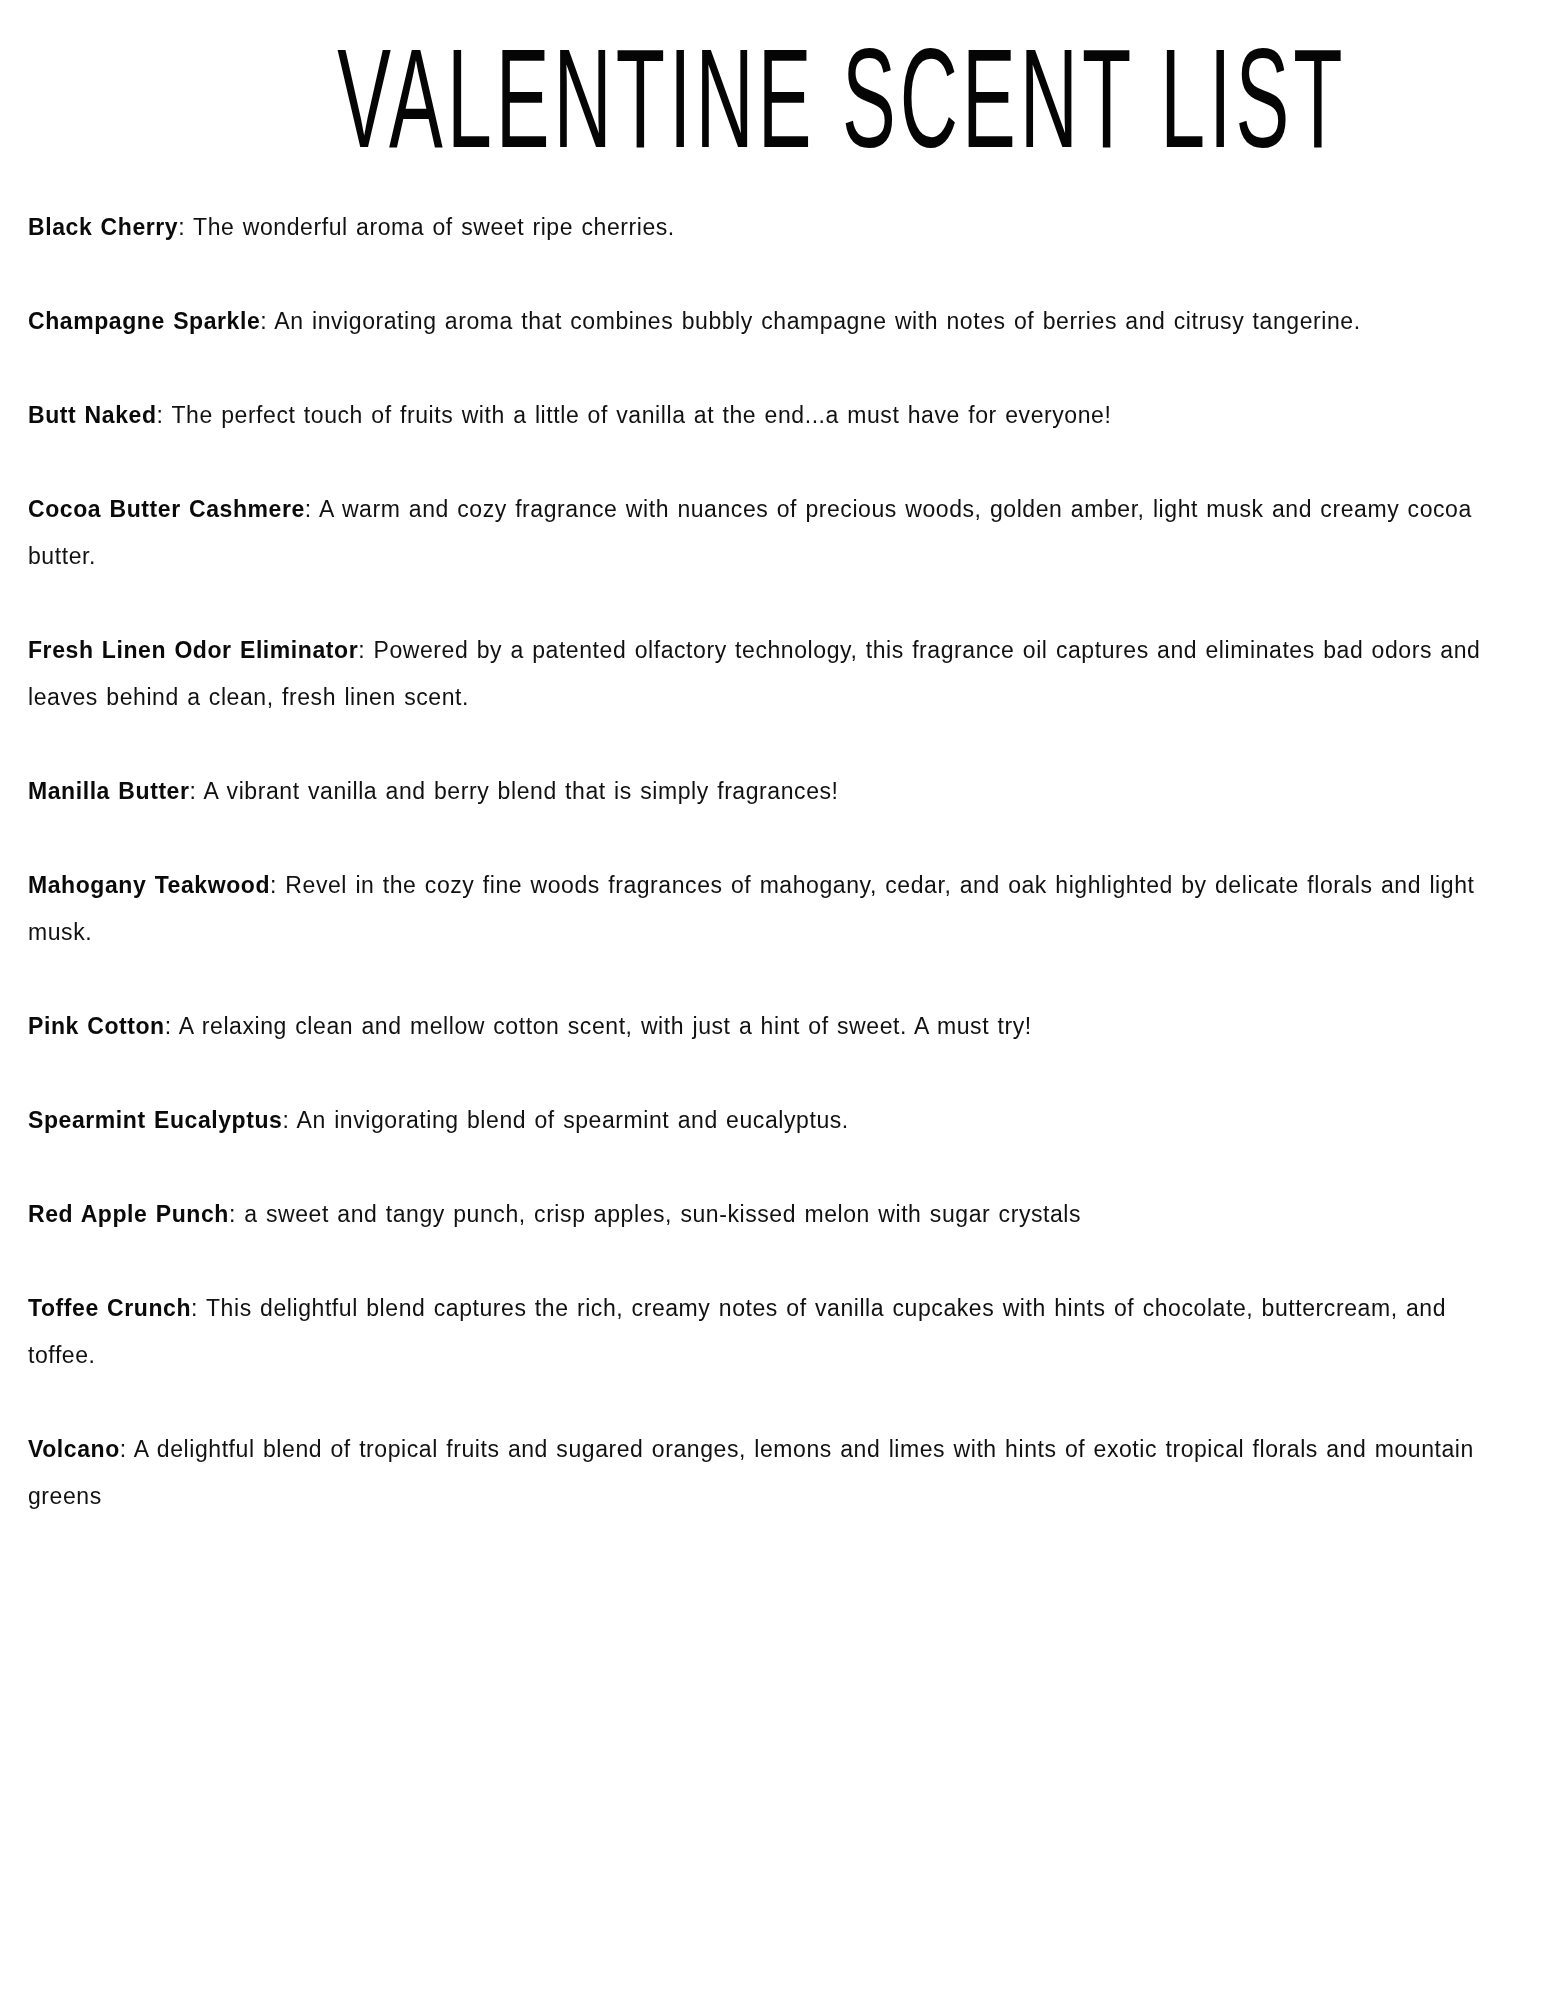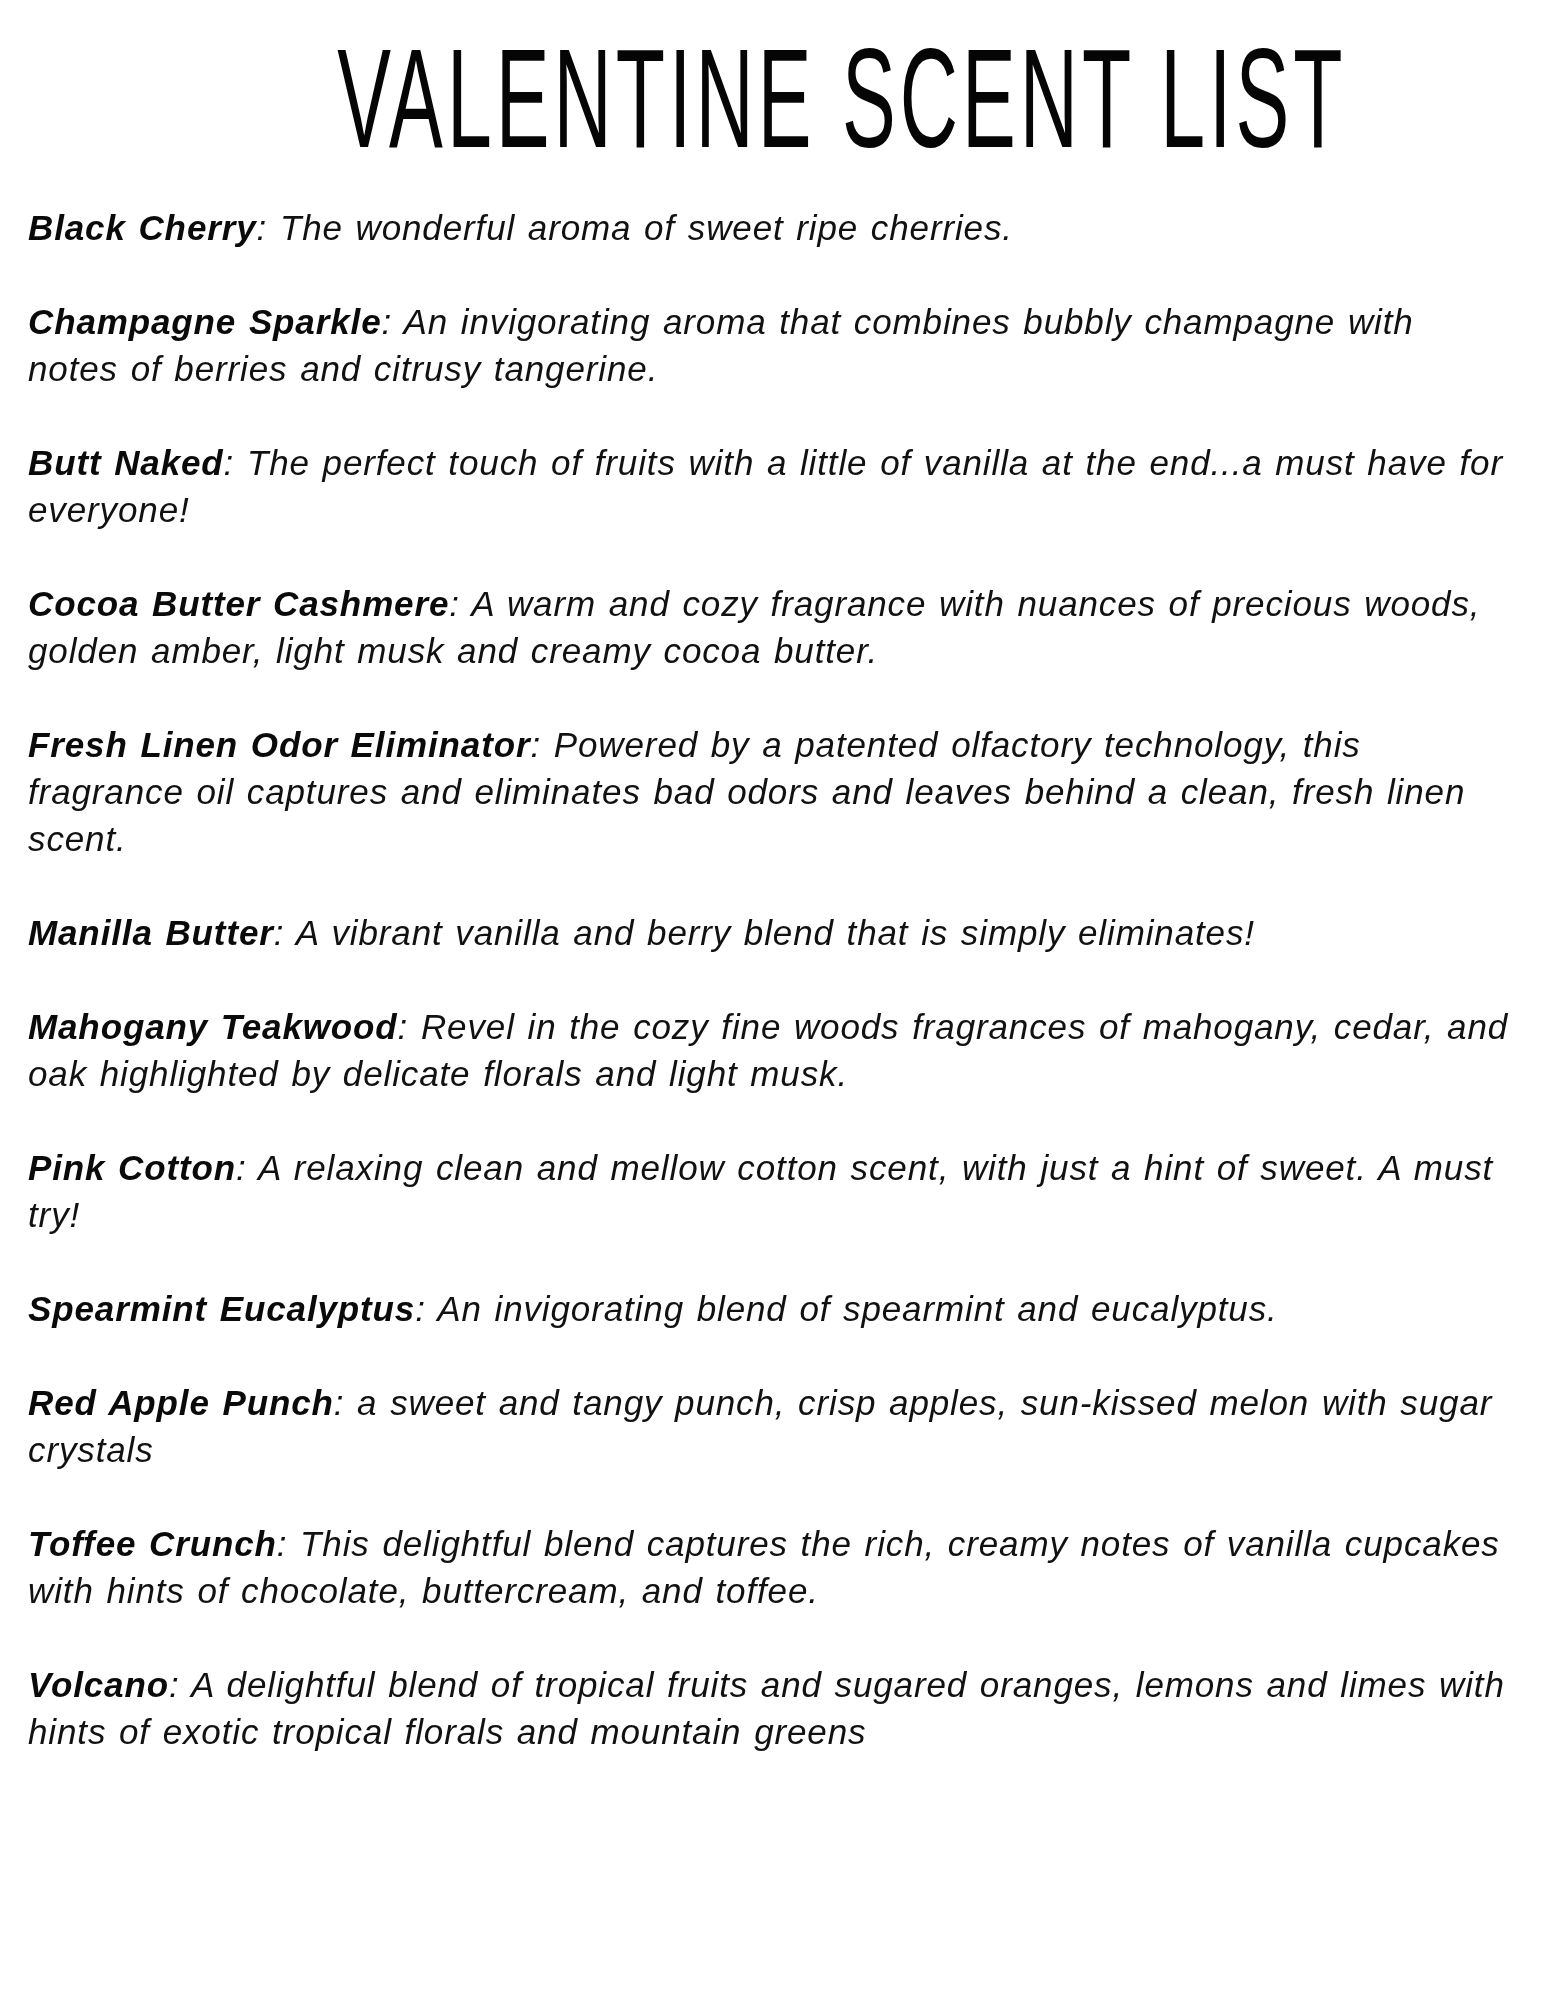--- a/index.html
+++ b/index.html
@@ -44,26 +44,25 @@
     color: #050505;
     transform: scale(0.62, 1.08);
     transform-origin: 50% 20%;
   }
   
   .scent-list {
     max-width: 1482px;
   }
   .scent-item {
     margin: 0 0 47px 0;
-    font-size: 35px;
+    font-size: 23px;
     line-height: 47px;
     letter-spacing: 0.025em;
     word-spacing: 0.06em;
     color: #111111;
-    font-style: italic;
   }
   .scent-name {
     font-weight: 700;
     color: #0a0a0a;
   }
   .scent-colon {
     font-weight: 400;
   }
 </style>
 </head>
@@ -80,21 +79,21 @@
   <p class="scent-item"><span class="scent-name">Black Cherry</span><span class="scent-colon">:</span> <span class="scent-description">The wonderful aroma of sweet ripe cherries.</span></p>
 
   <p class="scent-item"><span class="scent-name">Champagne Sparkle</span><span class="scent-colon">:</span> <span class="scent-description">An invigorating aroma that combines bubbly champagne with notes of berries and citrusy tangerine.</span></p>
 
   <p class="scent-item"><span class="scent-name">Butt Naked</span><span class="scent-colon">:</span> <span class="scent-description">The perfect touch of fruits with a little of vanilla at the end...a must have for everyone!</span></p>
 
   <p class="scent-item"><span class="scent-name">Cocoa Butter Cashmere</span><span class="scent-colon">:</span> <span class="scent-description">A warm and cozy fragrance with nuances of precious woods, golden amber, light musk and creamy cocoa butter.</span></p>
 
   <p class="scent-item"><span class="scent-name">Fresh Linen Odor Eliminator</span><span class="scent-colon">:</span> <span class="scent-description">Powered by a patented olfactory technology, this fragrance oil captures and eliminates bad odors and leaves behind a clean, fresh linen scent.</span></p>
 
-  <p class="scent-item"><span class="scent-name">Manilla Butter</span><span class="scent-colon">:</span> <span class="scent-description">A vibrant vanilla and berry blend that is simply eliminates!</span></p>
+  <p class="scent-item"><span class="scent-name">Manilla Butter</span><span class="scent-colon">:</span> <span class="scent-description">A vibrant vanilla and berry blend that is simply fragrances!</span></p>
 
   <p class="scent-item"><span class="scent-name">Mahogany Teakwood</span><span class="scent-colon">:</span> <span class="scent-description">Revel in the cozy fine woods fragrances of mahogany, cedar, and oak highlighted by delicate florals and light musk.</span></p>
 
   <p class="scent-item"><span class="scent-name">Pink Cotton</span><span class="scent-colon">:</span> <span class="scent-description">A relaxing clean and mellow cotton scent, with just a hint of sweet. A must try!</span></p>
 
   <p class="scent-item"><span class="scent-name">Spearmint Eucalyptus</span><span class="scent-colon">:</span> <span class="scent-description">An invigorating blend of spearmint and eucalyptus.</span></p>
 
   <p class="scent-item"><span class="scent-name">Red Apple Punch</span><span class="scent-colon">:</span> <span class="scent-description">a sweet and tangy punch, crisp apples, sun-kissed melon with sugar crystals</span></p>
 
   <p class="scent-item"><span class="scent-name">Toffee Crunch</span><span class="scent-colon">:</span> <span class="scent-description">This delightful blend captures the rich, creamy notes of vanilla cupcakes with hints of chocolate, buttercream, and toffee.</span></p>

